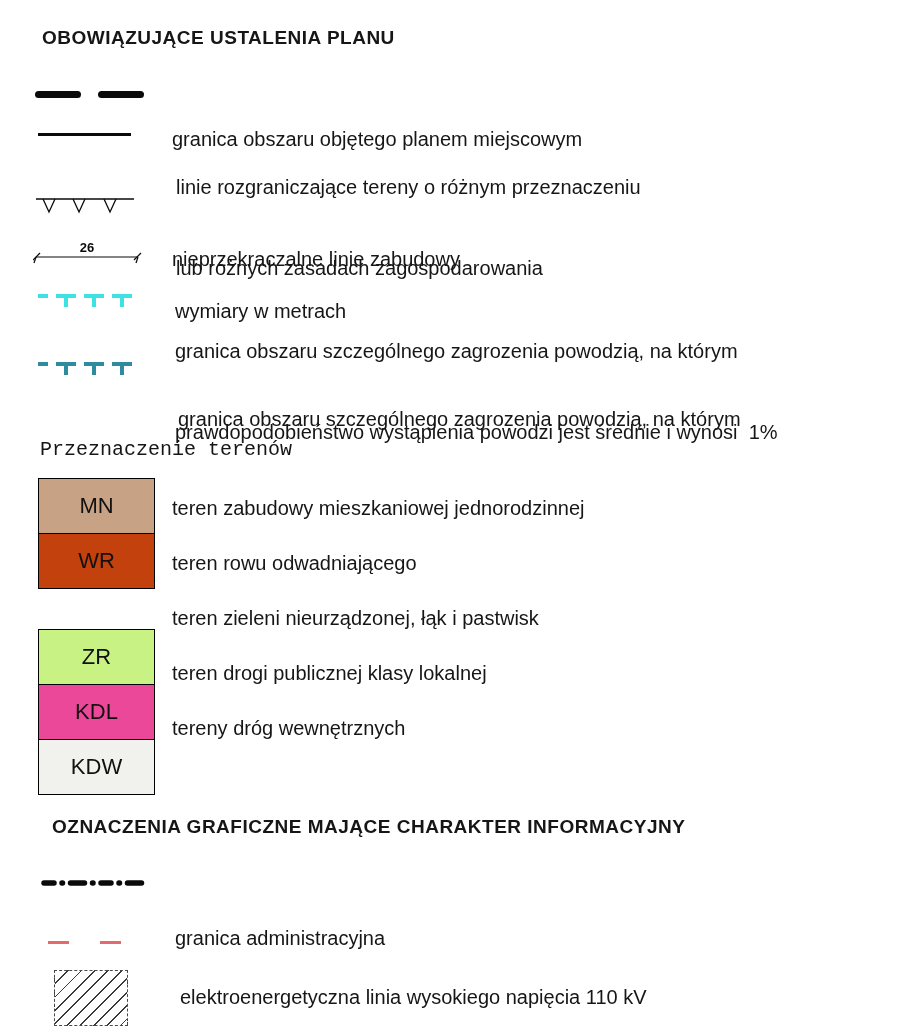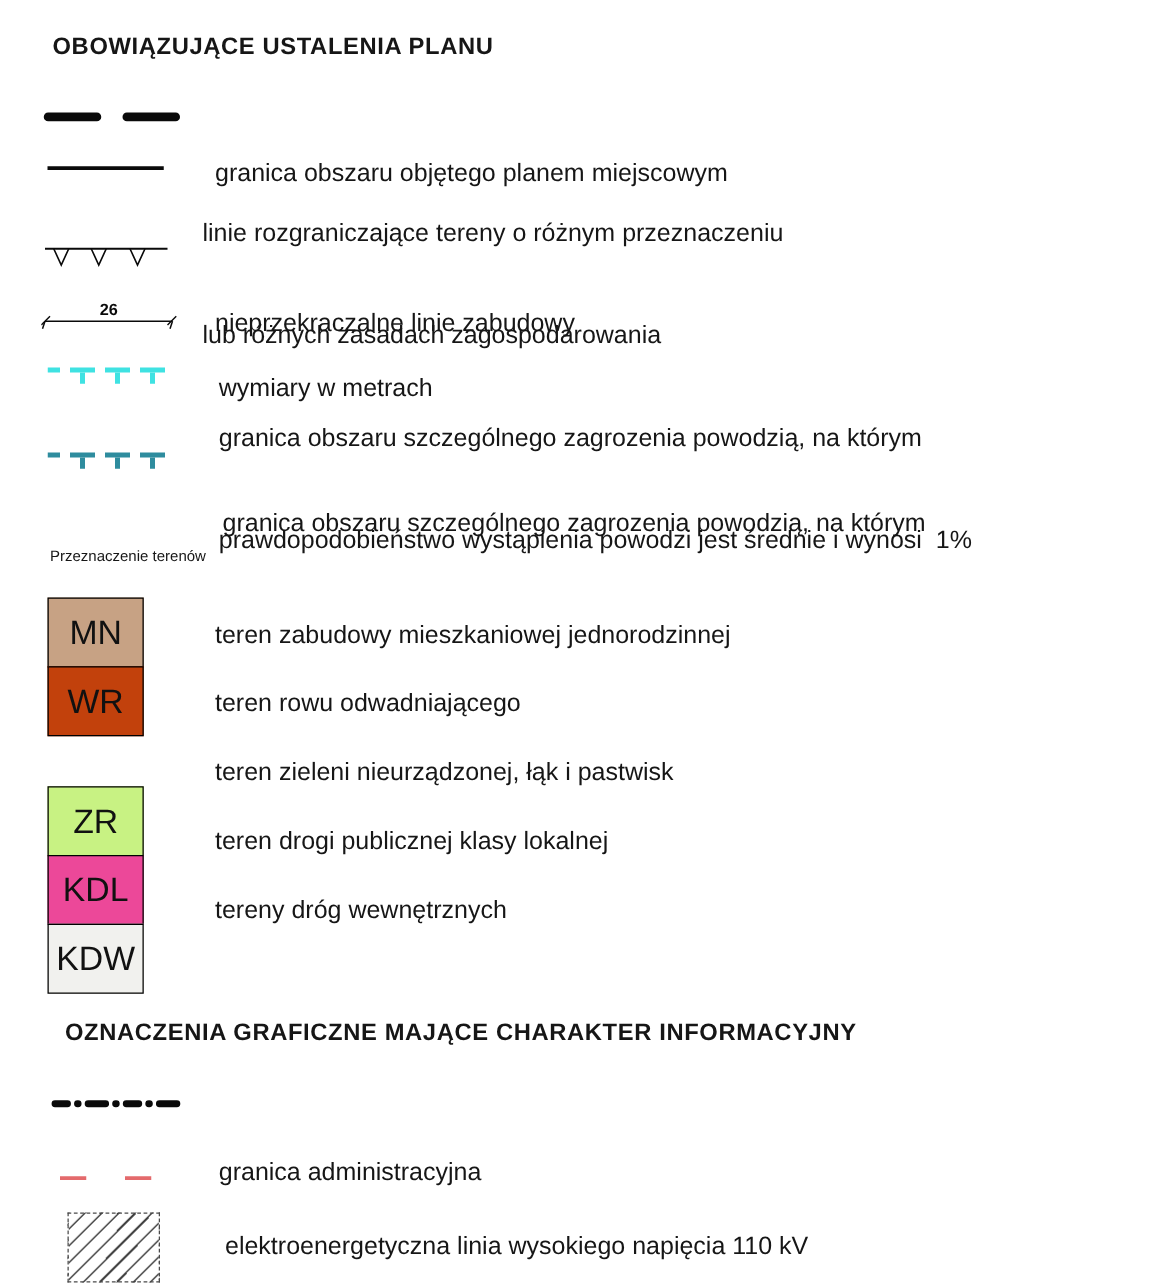--- a/index.html
+++ b/index.html
@@ -5,59 +5,59 @@
   html,body{margin:0;padding:0;}
   body{
     width:924px;height:1028px;position:relative;background:#ffffff;
     font-family:"Liberation Sans","DejaVu Sans",sans-serif;color:#161616;
     overflow:hidden;
   }
   .abs{position:absolute;}
   .heading{
     font-size:19px;letter-spacing:.5px;font-weight:700;margin:0;white-space:nowrap;
   }
-  .subheading{font-size:12px;font-weight:400;margin:0;white-space:nowrap;}
+  .subheading{font-size:20px;font-weight:400;margin:0;white-space:nowrap;font-family:Liberation Mono, monospace;}
   .txt{font-size:20px;line-height:27px;white-space:pre-wrap;}
   .txt div{white-space:pre-wrap;}
   
   .dash-thick{display:inline-block;width:46px;height:7px;background:#0a0a0a;border-radius:3.5px;}
   .dash-thick + .dash-thick{margin-left:17px;}
   .solid-line{width:93px;height:2.5px;background:#0a0a0a;}
   .red-dash{display:inline-block;width:21px;height:3px;background:var(--redline,#e46a6c);vertical-align:top;}
   .red-dash + .red-dash{margin-left:31px;}
   .hatch-box{
     width:74px;height:56px;box-sizing:border-box;border:1.4px dashed #4a4a4a;
     background:repeating-linear-gradient(135deg,transparent 0 8.2px,#3a3a3a 8.2px 9.5px);
   }
   .flood1-stroke{stroke:var(--flood1,#3fe2e2);}
   .flood10-stroke{stroke:var(--flood10,#2e8c9e);}
   .blk{stroke:#0a0a0a;}
   
   .swatch{
-    width:77px;height:56px;box-sizing:border-box;border:1px solid #000;
+    width:117px;height:56px;box-sizing:border-box;border:1px solid #000;
     display:flex;align-items:center;justify-content:center;
-    font-size:27px;color:#111;
+    font-size:22px;color:#111;
   }
   .swatch + .swatch{margin-top:-1px;}
   .dim-num{font-weight:bold;font-size:13px;font-family:"Liberation Sans",sans-serif;}
 </style>
 </head>
 <body>
 
 <div class="abs" style="left:0;top:0;width:924px;height:1028px">
 
   <h1 class="heading abs" style="left:42px;top:27px">OBOWIĄZUJĄCE USTALENIA PLANU</h1>
 
   <div class="abs" style="left:35px;top:84px"><span class="dash-thick"></span><span class="dash-thick"></span></div>
   <div class="txt abs" style="left:172px;top:72px">
     <div>granica obszaru objętego planem miejscowym</div>
   </div>
 
   <div class="solid-line abs" style="left:38px;top:133px"></div>
-  <div class="txt abs" style="left:162px;top:120px">
+  <div class="txt abs" style="left:176px;top:120px">
     <div>linie rozgraniczające tereny o różnym przeznaczeniu</div>
     <div>lub różnych zasadach zagospodarowania</div>
   </div>
 
   <svg class="abs" style="left:36px;top:197px" width="100" height="20" viewBox="0 0 100 20">
     <line x1="0" y1="2" x2="98" y2="2" class="blk" stroke-width="1.5"></line>
     <polyline points="7,2 13,15 19,2" fill="none" class="blk" stroke-width="1.3"></polyline>
     <polyline points="37,2 43,15 49,2" fill="none" class="blk" stroke-width="1.3"></polyline>
     <polyline points="68,2 74,15 80,2" fill="none" class="blk" stroke-width="1.3"></polyline>
   </svg>

